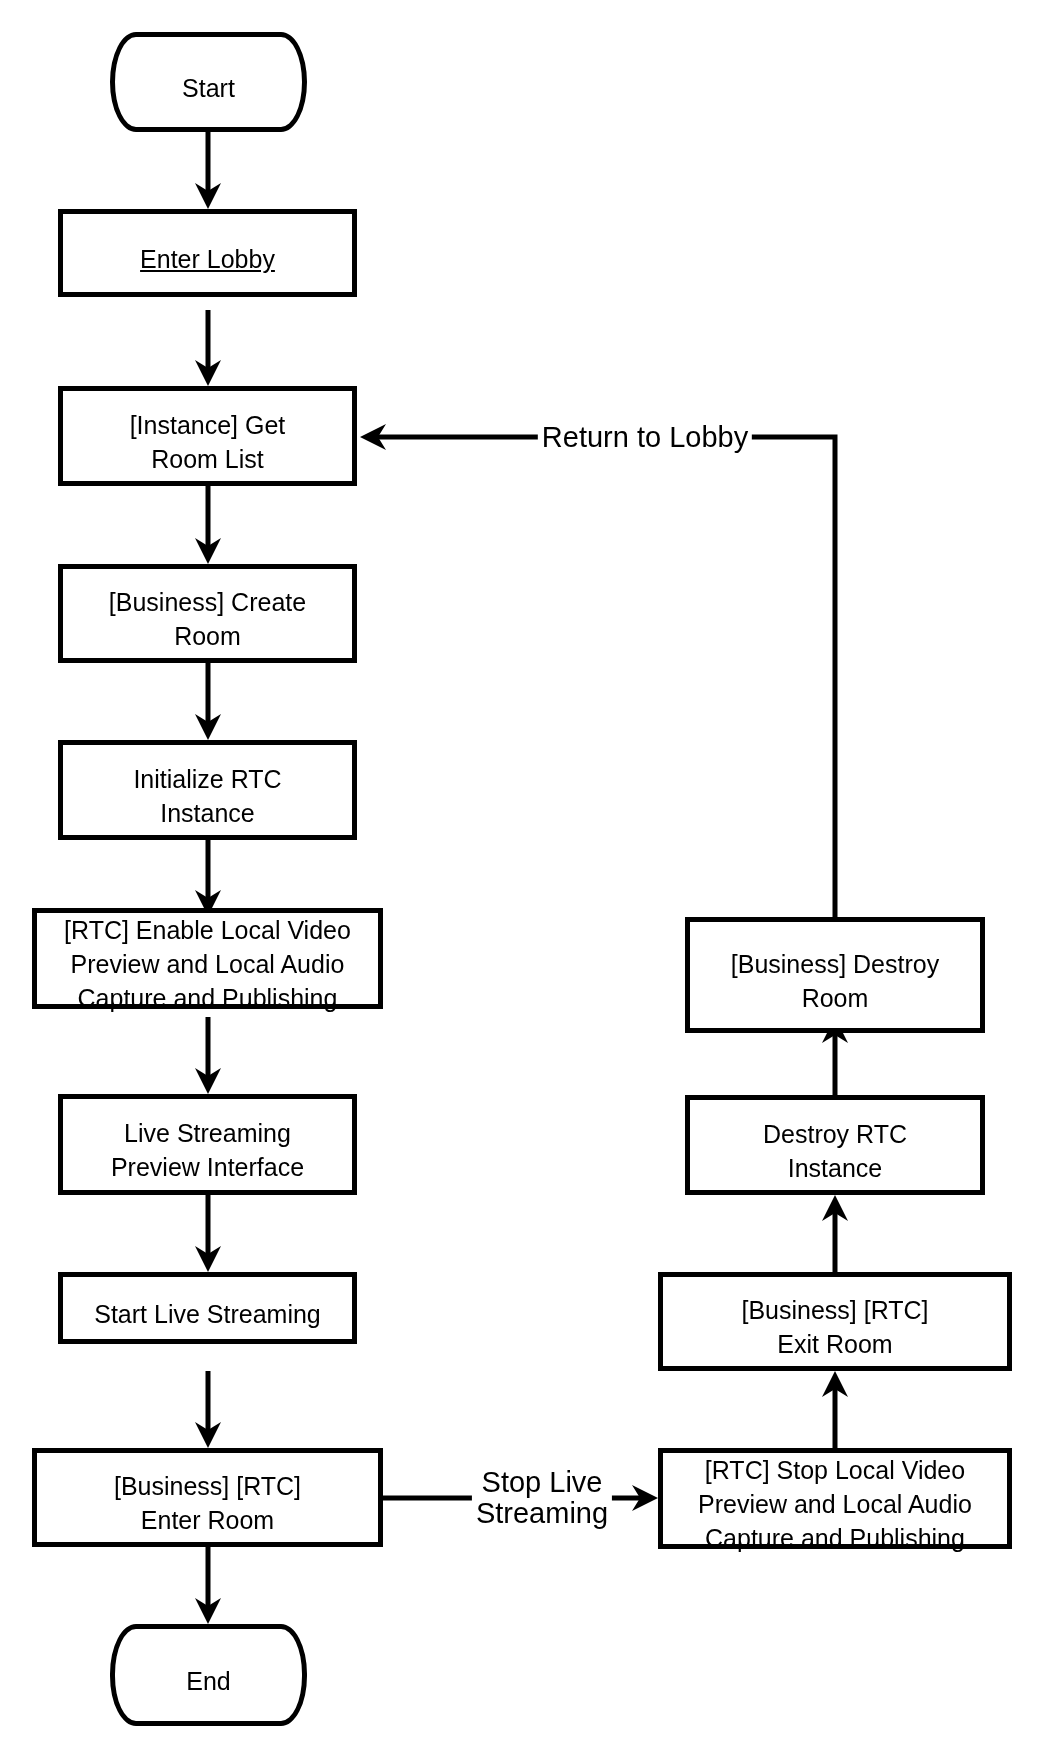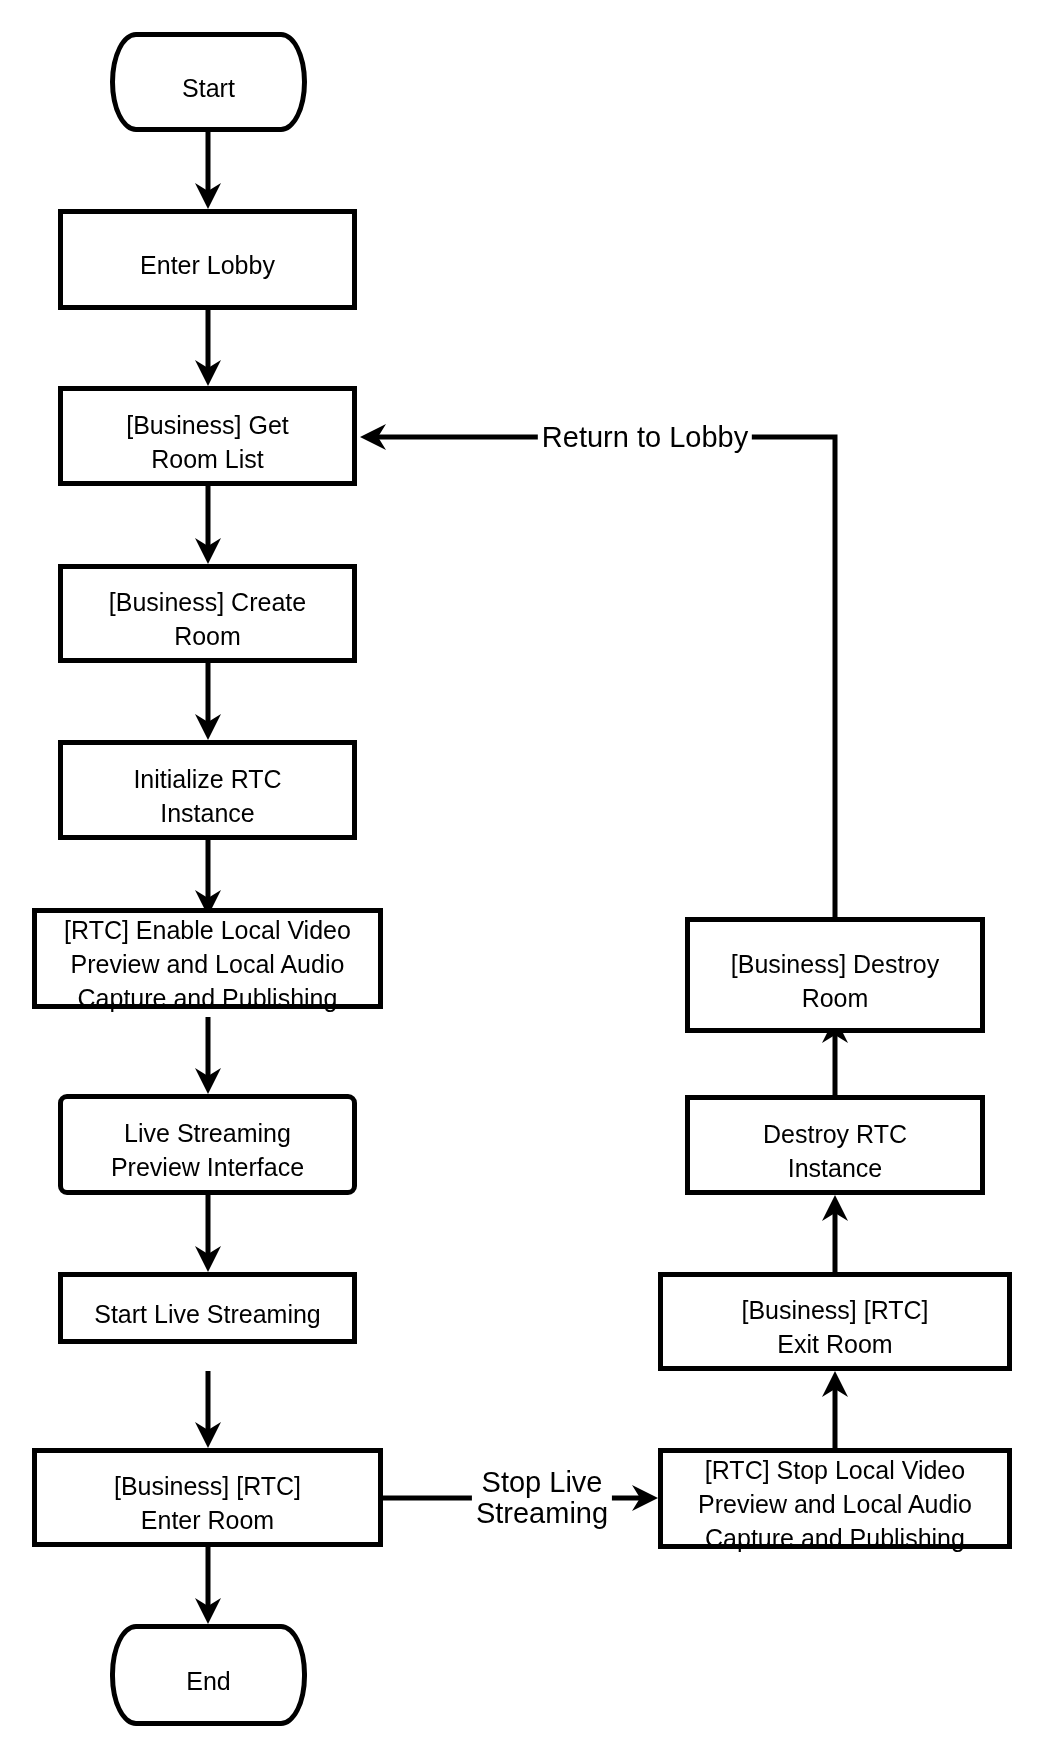--- a/index.html
+++ b/index.html
@@ -96,46 +96,46 @@
       <path d="M822,1221 L835,1195 L848,1221 L835,1213 Z"></path>
       <path d="M822,1043 L835,1017 L848,1043 L835,1035 Z"></path>
       <path d="M386,424 L360,437 L386,450 L378,437 Z"></path>
     </g>
   </svg>
 
   <div class="node stadium" style="left:110px; top:32px; width:197px; height:100px;">
     <span>Start</span>
   </div>
 
-  <div class="node" style="left:58px; top:209px; width:299px; height:101px;">
+  <div class="node" style="left:58px; top:209px; width:299px; height:88px;text-decoration:underline;">
     <span>Enter Lobby</span>
   </div>
 
   <div class="node" style="left:58px; top:386px; width:299px; height:100px;">
-    <span>[Business] Get
+    <span>[Instance] Get
 Room List</span>
   </div>
 
   <div class="node" style="left:58px; top:564px; width:299px; height:99px;">
     <span>[Business] Create
 Room</span>
   </div>
 
   <div class="node" style="left:58px; top:740px; width:299px; height:100px;">
     <span>Initialize RTC
 Instance</span>
   </div>
 
   <div class="node" style="left:32px; top:908px; width:351px; height:101px;">
     <span>[RTC] Enable Local Video
 Preview and Local Audio
 Capture and Publishing</span>
   </div>
 
-  <div class="node" style="left:58px; top:1094px; width:299px; height:101px;border-radius:9px;">
+  <div class="node" style="left:58px; top:1094px; width:299px; height:101px;">
     <span>Live Streaming
 Preview Interface</span>
   </div>
 
   <div class="node" style="left:58px; top:1272px; width:299px; height:72px;">
     <span>Start Live Streaming</span>
   </div>
 
   <div class="node" style="left:32px; top:1448px; width:351px; height:99px;">
     <span>[Business] [RTC]

